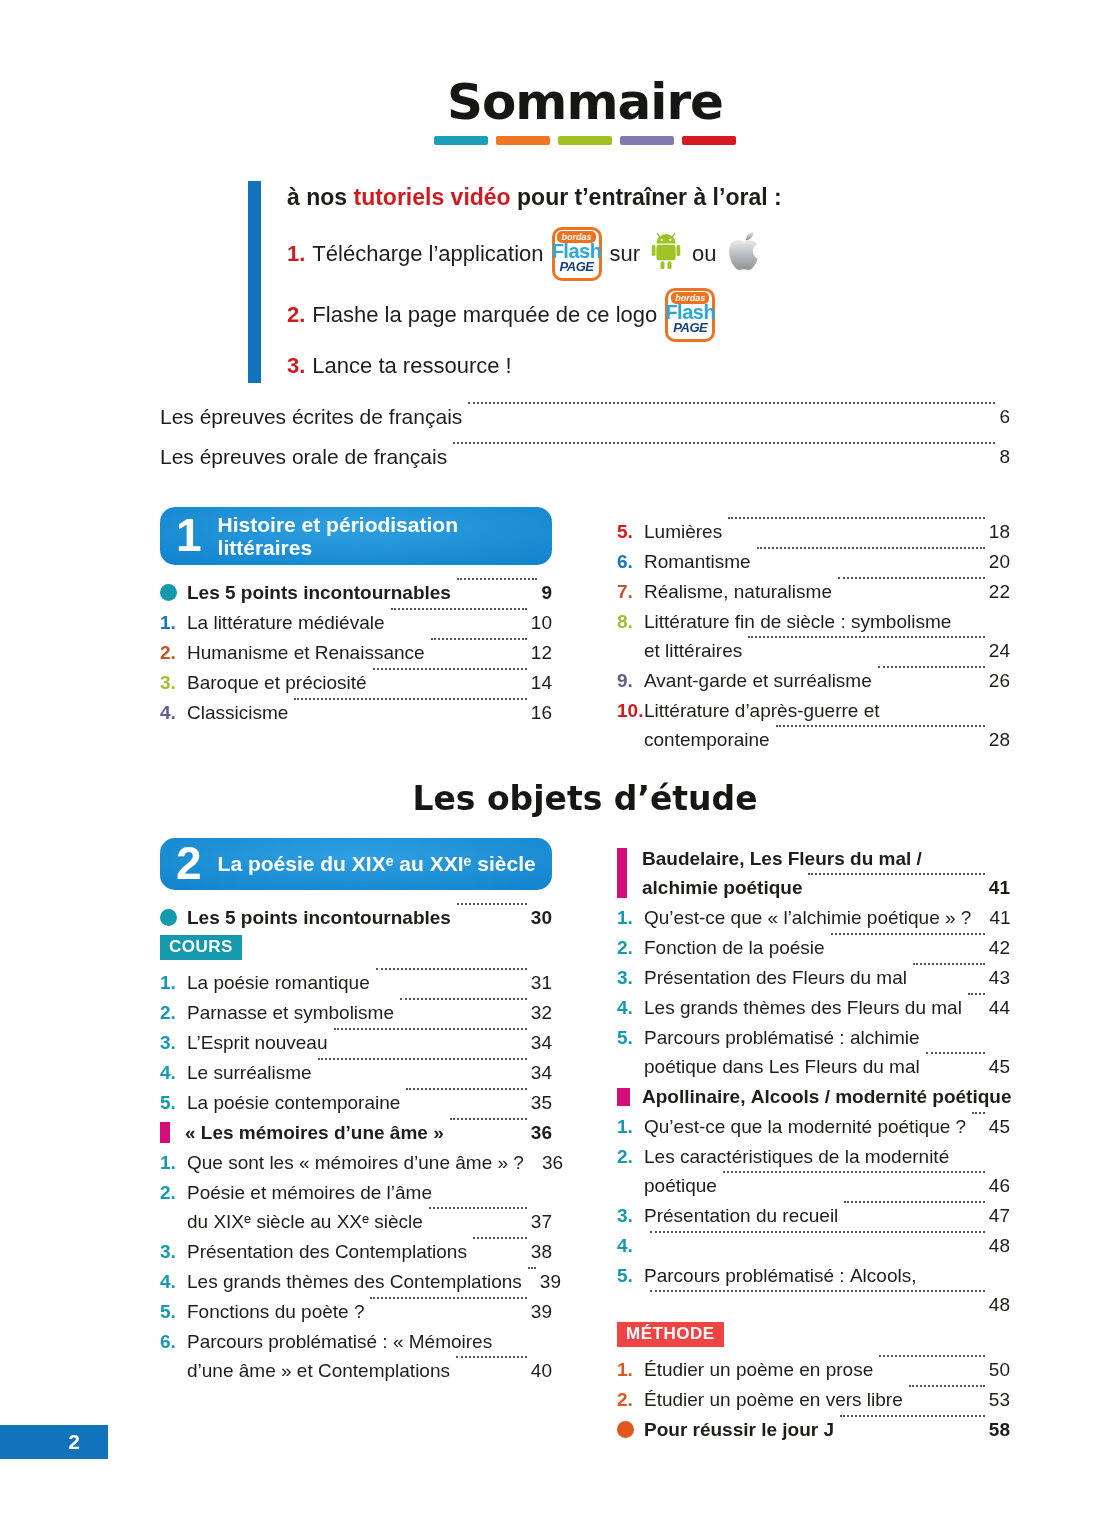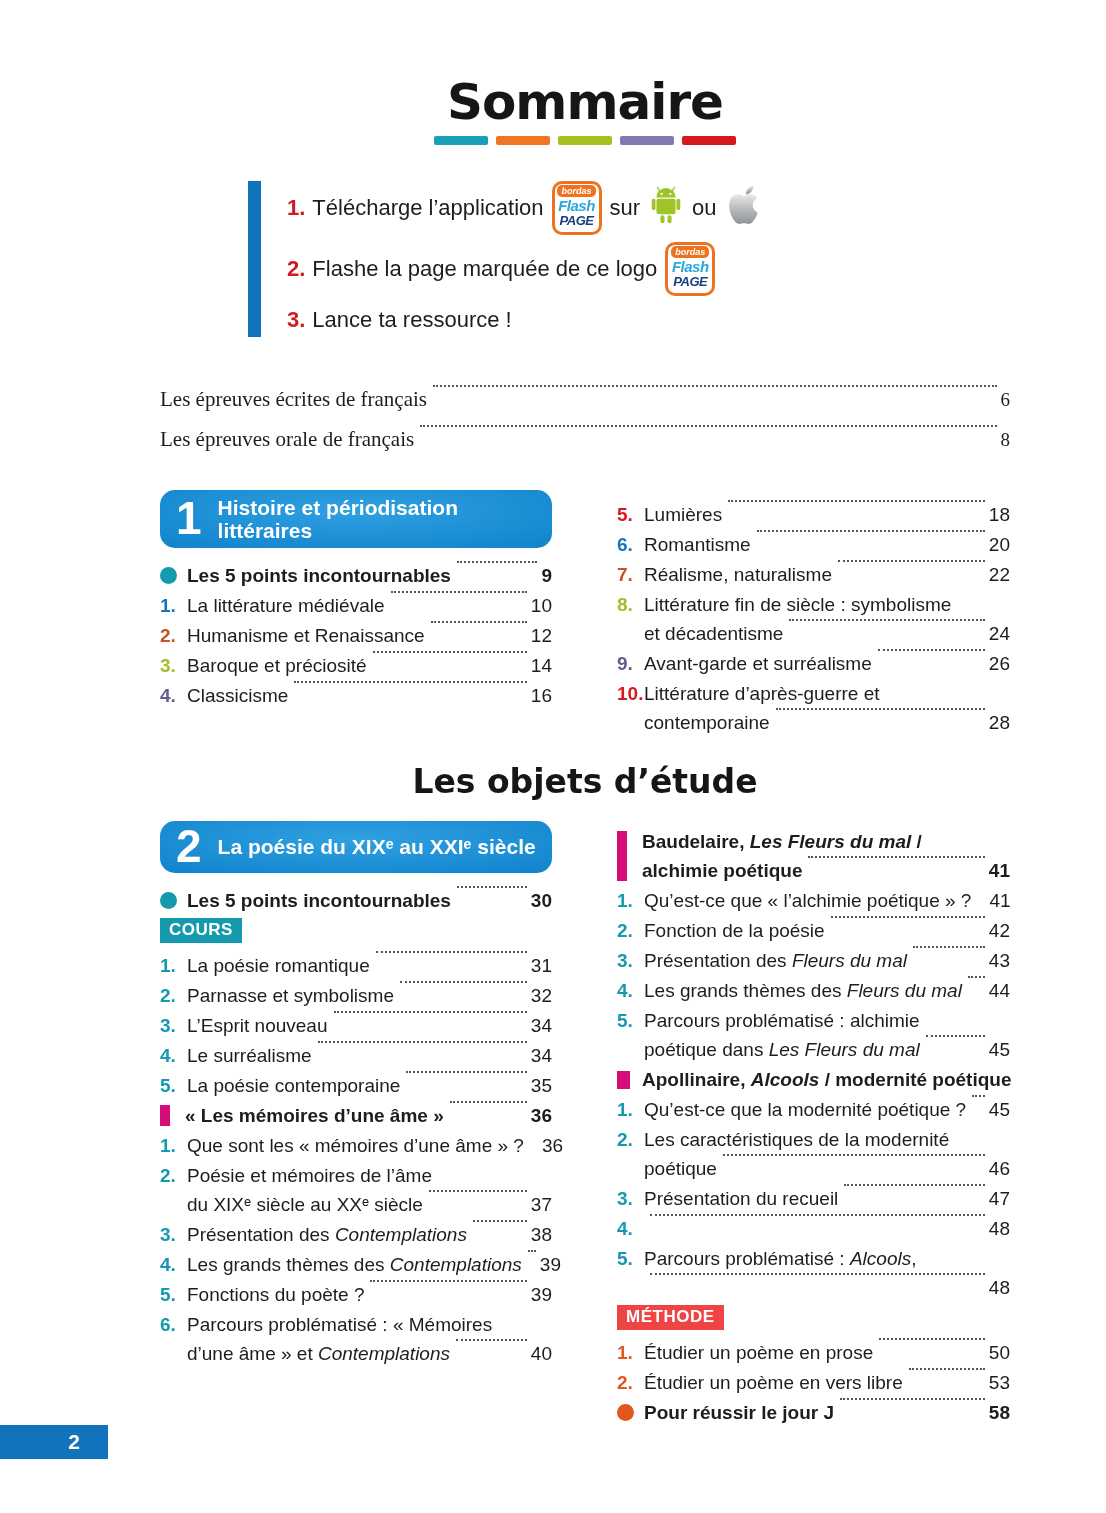--- a/index.html
+++ b/index.html
@@ -26,26 +26,26 @@
   .seg{white-space:pre;}
   .steps{margin-top:14px;}
   .step{display:flex;align-items:center;font-size:22px;margin-bottom:7px;min-height:34px;}
   .step-num{color:#d11920;font-weight:bold;margin-right:7px;}
 
   
   .fp-logo{width:50px;height:54px;border:3px solid #ee7320;border-radius:10px;background:#fff;
     display:flex;flex-direction:column;align-items:center;box-sizing:border-box;margin:0 8px;flex:none;}
   .fp-brand{background:#ee7320;color:#fff;font-size:9px;font-weight:bold;font-style:italic;
     border-radius:5px;padding:0 4px;margin-top:1px;line-height:12px;}
-  .fp-flash{color:#29a8dc;font-weight:bold;font-style:italic;font-size:15px;line-height:17px;letter-spacing:-0.5px;}
+  .fp-flash{color:#29a8dc;font-weight:bold;font-size:20px;line-height:17px;letter-spacing:-0.5px;}
   .fp-page{color:#18407d;font-weight:bold;font-style:italic;font-size:13px;line-height:14px;letter-spacing:-0.5px;}
   .plat-icon{margin:0 8px;flex:none;}
 
   
-  .top-entries{margin-top:48px;font-family:Liberation Serif, serif;}
+  .top-entries{margin-top:19px;}
   .top-entries .item-line{font-size:21px;}
   .top-entries .toc-item{margin-bottom:11px;}
 
   
   .two-col{display:grid;grid-template-columns:392px 393px;column-gap:65px;margin-top:36px;}
   .col-offset{padding-top:10px;}
   .sec-box{display:flex;align-items:center;gap:16px;padding:2px 16px;border-radius:15px;
     background:radial-gradient(120% 140% at 50% 35%, #2fa0e0 0%, #1486cf 55%, #0d77bf 100%);
     min-height:58px;box-sizing:border-box;color:#fff;margin-bottom:13px;}
   .sec-box.one-line{min-height:52px;}
@@ -54,21 +54,21 @@
 
   
   .objets-heading{font-family:"DejaVu Sans","Liberation Sans",sans-serif;
     font-size:33px;font-weight:bold;text-align:center;margin:24px 0 20px;color:#161614;}
 
   
   .toc-item{display:flex;align-items:flex-start;margin-bottom:1px;}
   .num{font-weight:bold;font-size:19px;min-width:27px;flex:none;line-height:29px;}
   .item-body{flex:1;min-width:0;}
   .item-line{display:flex;align-items:flex-start;line-height:29px;font-size:19px;}
-  .it{font-style:italic;}
+  .it{}
   .leader{flex:1 1 auto;min-width:8px;border-bottom:2px dotted #55565a;margin:0 4px 7px 6px;}
   .leader.nodots{border-bottom:none;}
   .page-num{flex:none;font-size:19px;line-height:29px;}
   .bold .seg,.bold .page-num{font-weight:bold;}
   .dot{flex:none;width:17px;height:17px;border-radius:50%;margin:6px 10px 0 0;}
   .bar{flex:none;width:10px;align-self:stretch;margin:4px 15px 4px 0;}
   .square{flex:none;width:13px;height:18px;margin:6px 12px 0 0;}
   .badge-row{margin:3px 0 8px;}
   .badge{display:inline-block;color:#fff;font-weight:bold;font-size:17px;letter-spacing:0.5px;padding:2px 9px 3px;}
 
@@ -85,20 +85,21 @@
   <div class="sommaire-title">Sommaire</div>
   <div class="title-bars">
       <span class="tbar" style="background: rgb(27, 159, 185);"></span>
       <span class="tbar" style="background: rgb(239, 118, 34);"></span>
       <span class="tbar" style="background: rgb(163, 193, 32);"></span>
       <span class="tbar" style="background: rgb(132, 120, 176);"></span>
       <span class="tbar" style="background: rgb(212, 25, 32);"></span>
     </div>
 
   <div class="intro">
+    <div class="intro-head"><span class="seg">à nos </span><span class="seg red-bold">tutoriels vidéo</span><span class="seg"> pour t’entraîner à l’oral :</span></div>
 
     <div class="steps">
       <div class="step">
         <span class="step-num">1.</span>
         <span class="seg">Télécharge l’application</span>
         <span class="fp-logo">
           <span class="fp-brand">bordas</span>
           <span class="fp-flash">Flash</span>
           <span class="fp-page">PAGE</span>
         </span>
@@ -262,21 +263,21 @@
             </div>
           </div>
         </div>
         <div class="toc-item">
           <span class="num" style="color: rgb(164, 189, 44);">8.</span>
           <div class="item-body">
             <div class="item-line">
               <span class="seg">Littérature fin de siècle : symbolisme</span>
             </div>
             <div class="item-line">
-              <span class="seg">et décadentisme</span>
+              <span class="seg">et littéraires</span>
               <span class="leader"></span>
               <span class="page-num">24</span>
             </div>
           </div>
         </div>
         <div class="toc-item">
           <span class="num" style="color: rgb(97, 93, 140);">9.</span>
           <div class="item-body">
             <div class="item-line">
               <span class="seg">Avant-garde et surréalisme</span>

